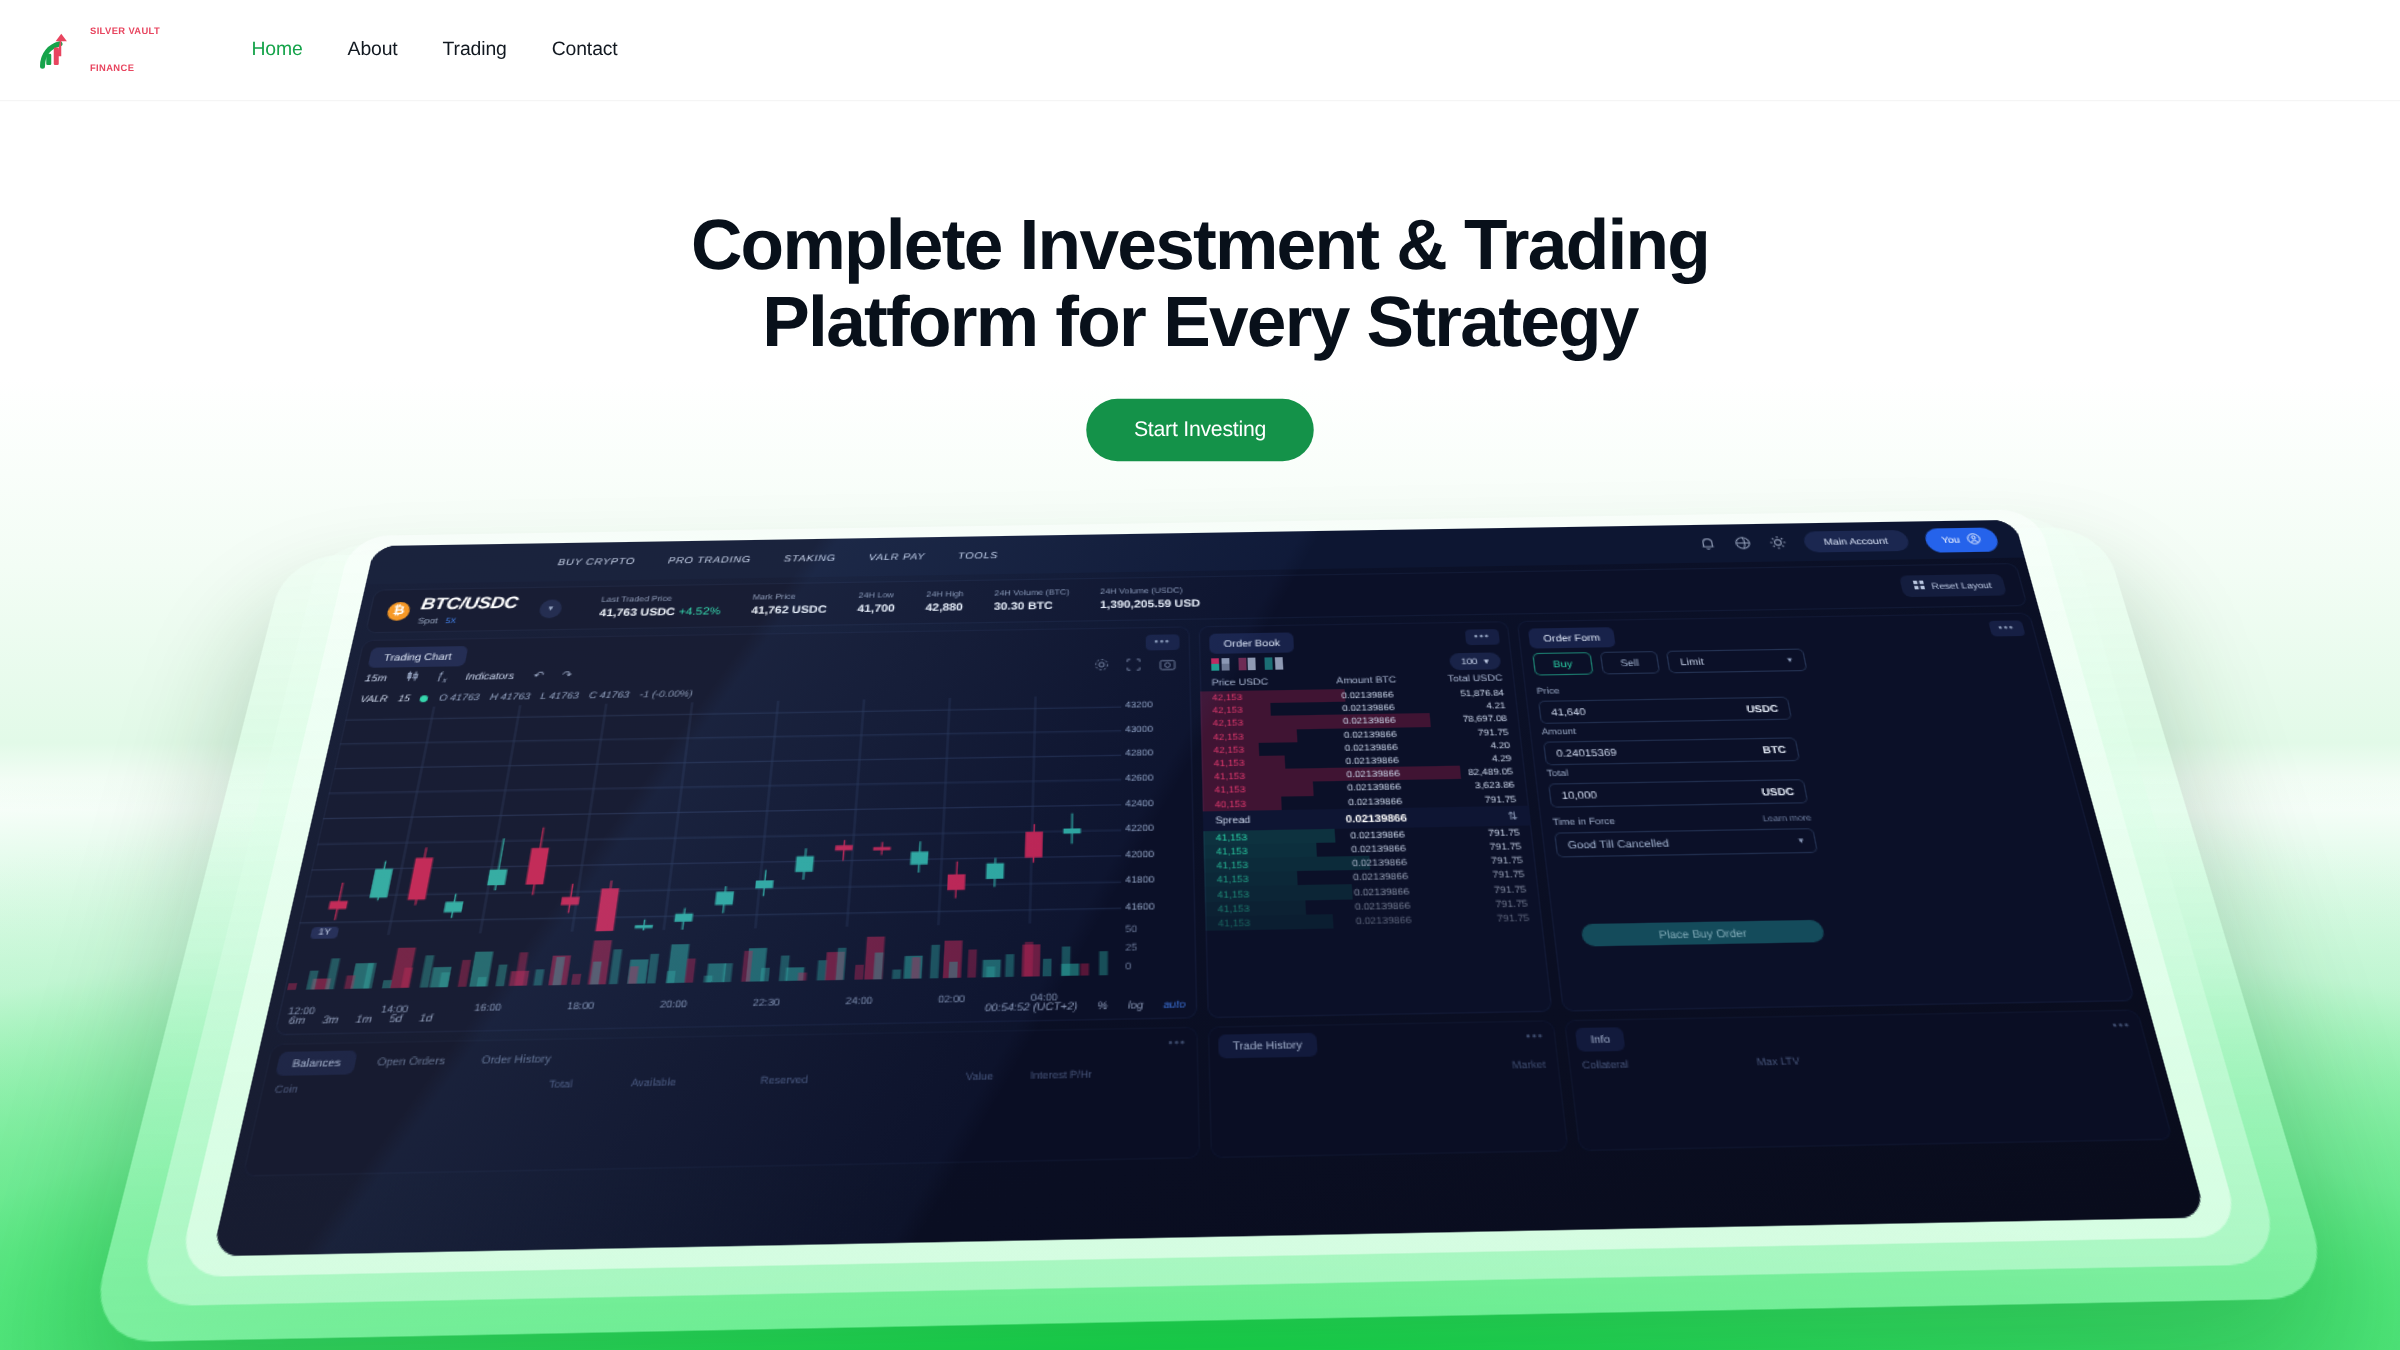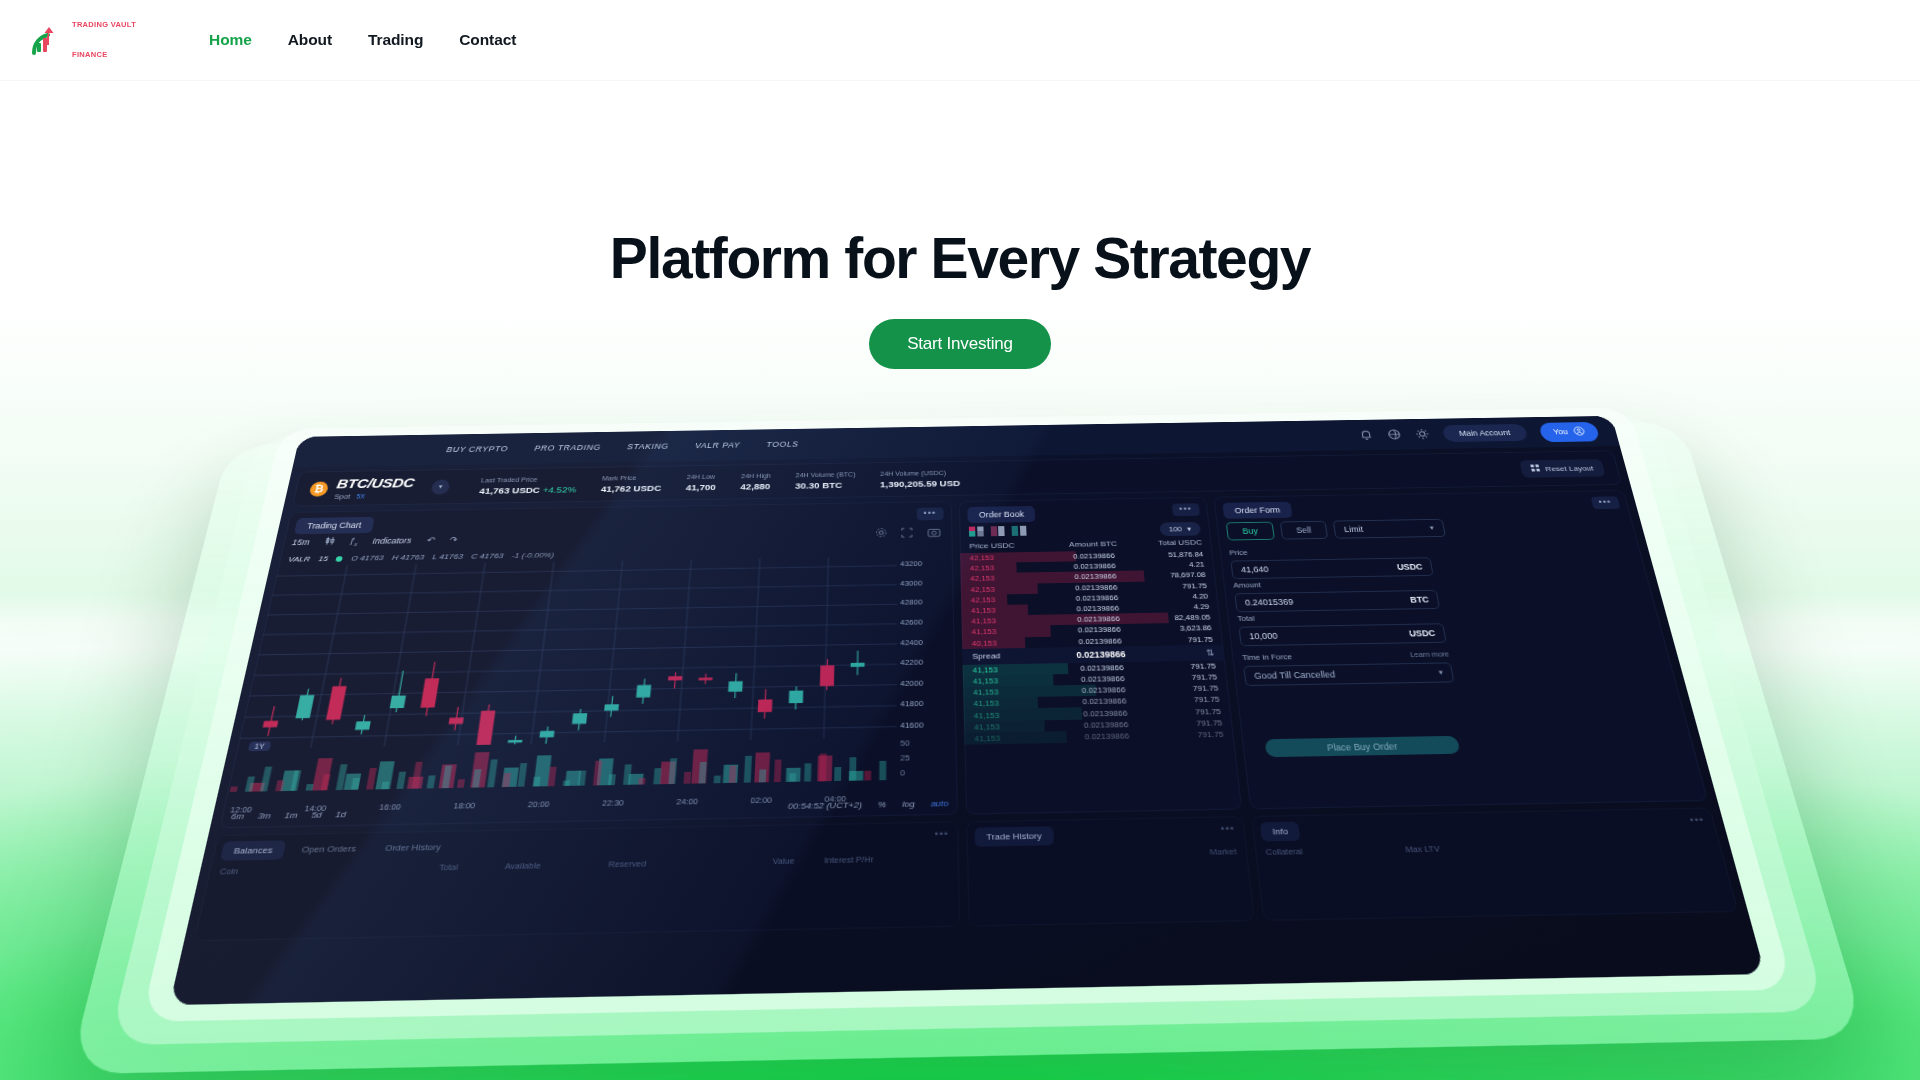--- a/index.html
+++ b/index.html
@@ -20,21 +20,21 @@
 
   
   #header{position:absolute;left:0;top:0;width:1920px;height:80px;background:#fff;
      z-index:40;display:flex;align-items:center;box-shadow:0 1px 0 rgba(0,0,0,.04);}
   #logo{display:flex;align-items:center;gap:8px;margin-left:30px;}
   .logo-mark{width:34px;height:34px;position:relative;}
   .logo-text{line-height:1.05;}
   .logo-l1{font-size:7.5px;font-weight:bold;letter-spacing:.3px;color:#e8455f;white-space:nowrap;}
   .logo-l2{font-size:7.5px;font-weight:bold;letter-spacing:.3px;color:#e8455f;white-space:nowrap;margin-top:22px;}
   #nav{display:flex;align-items:center;gap:0;margin-left:55px;}
-  #nav a{font-size:15.5px;font-weight:bold;color:#111820;text-decoration:none;padding:0 18px;letter-spacing:-.1px;}
+  #nav a{font-size:15.5px;font-weight:normal;color:#111820;text-decoration:none;padding:0 18px;letter-spacing:-.1px;}
   #nav a.active{color:#15a34a;}
   #hdr-actions{margin-left:auto;margin-right:28px;display:flex;align-items:center;gap:14px;}
   .btn-login{background:#e9f8ef;color:#16a34a;border:none;border-radius:22px;
      padding:11px 30px;font-size:15px;font-weight:bold;font-family:inherit;cursor:pointer;}
   .btn-signup{background:#149249;color:#fff;border:none;border-radius:22px;
      padding:11px 31px;font-size:15px;font-weight:bold;font-family:inherit;cursor:pointer;}
 
   
   #hero{position:absolute;left:0;top:80px;width:1920px;z-index:20;text-align:center;}
   #h1{font-size:57px;font-weight:bold;color:#08101a;letter-spacing:-1.4px;line-height:1.09;
@@ -215,37 +215,37 @@
     <div class="logo-mark">
       <svg viewBox="0 0 34 34" width="34" height="34">
         <path d="M4 30 C4 20, 10 14, 18 12" stroke="#16a34a" stroke-width="4" fill="none" stroke-linecap="round"></path>
         <rect x="7" y="20" width="4" height="9" rx="1" fill="#16a34a"></rect>
         <rect x="13" y="15" width="4" height="14" rx="1" fill="#e8455f"></rect>
         <path d="M19 5 L19 22 L15.5 22 Z" fill="#e8455f"></path>
         <path d="M19 4 L23.5 10 L14.5 10 Z" fill="#e8455f"></path>
       </svg>
     </div>
     <div class="logo-text">
-      <div class="logo-l1">TRADING VAULT</div>
+      <div class="logo-l1">SILVER VAULT</div>
       <div class="logo-l2">FINANCE</div>
     </div>
   </div>
 
   <div id="nav">
     <a href="#" class="active">Home</a>
     <a href="#">About</a>
     <a href="#">Trading</a>
     <a href="#">Contact</a>
   </div>
 
 </div>
 
 <div id="hero">
   <h1 id="h1">
-    <br>
+    <span>Complete Investment &amp; Trading</span><br>
     <span>Platform for Every Strategy</span>
   </h1>
   <div id="ctas">
     <button class="cta">Start Investing</button>
   </div>
 </div>
 
 <div id="device-wrap">
 <div id="device">
   <div class="shell" id="shell3"></div>

